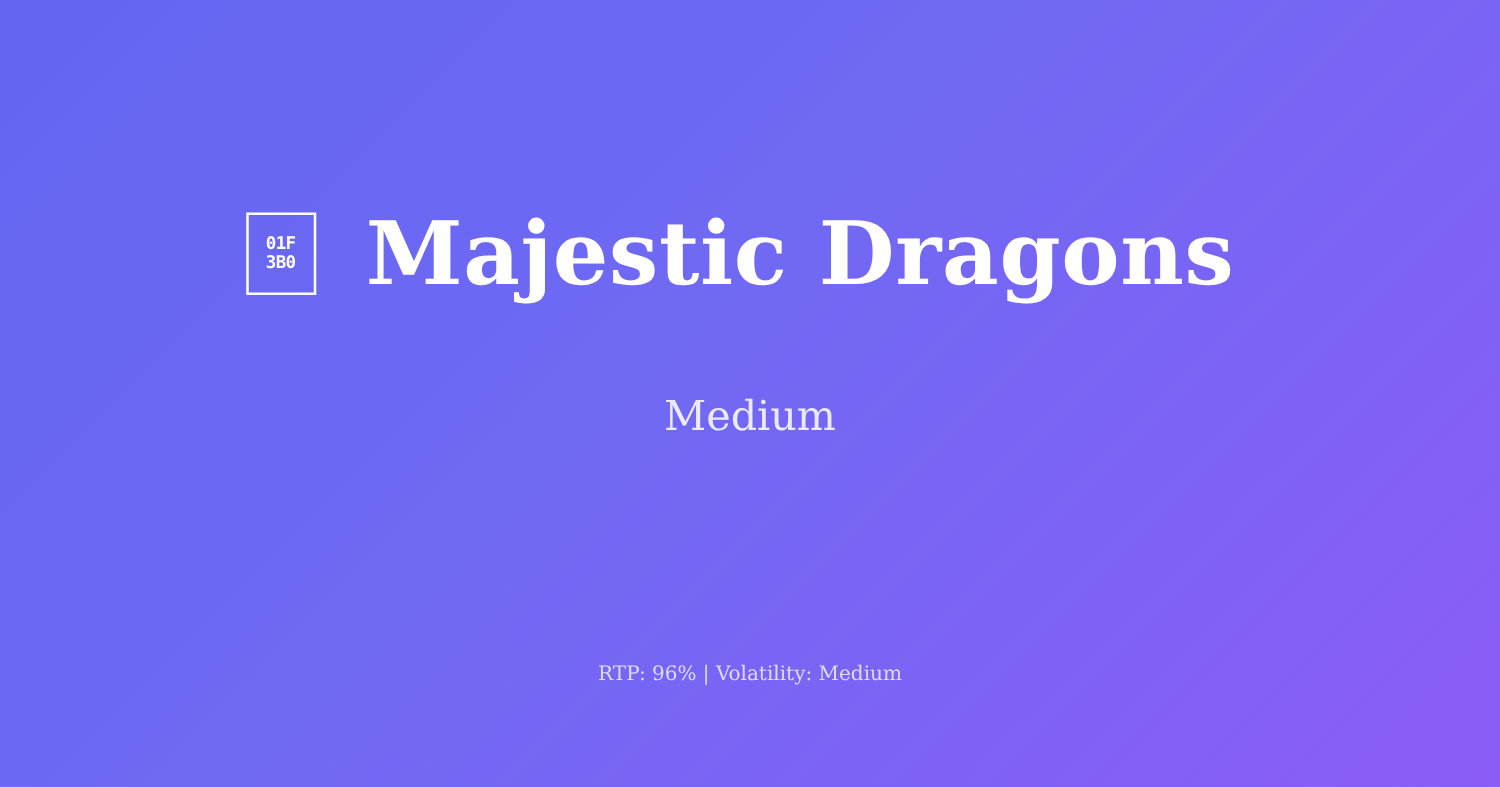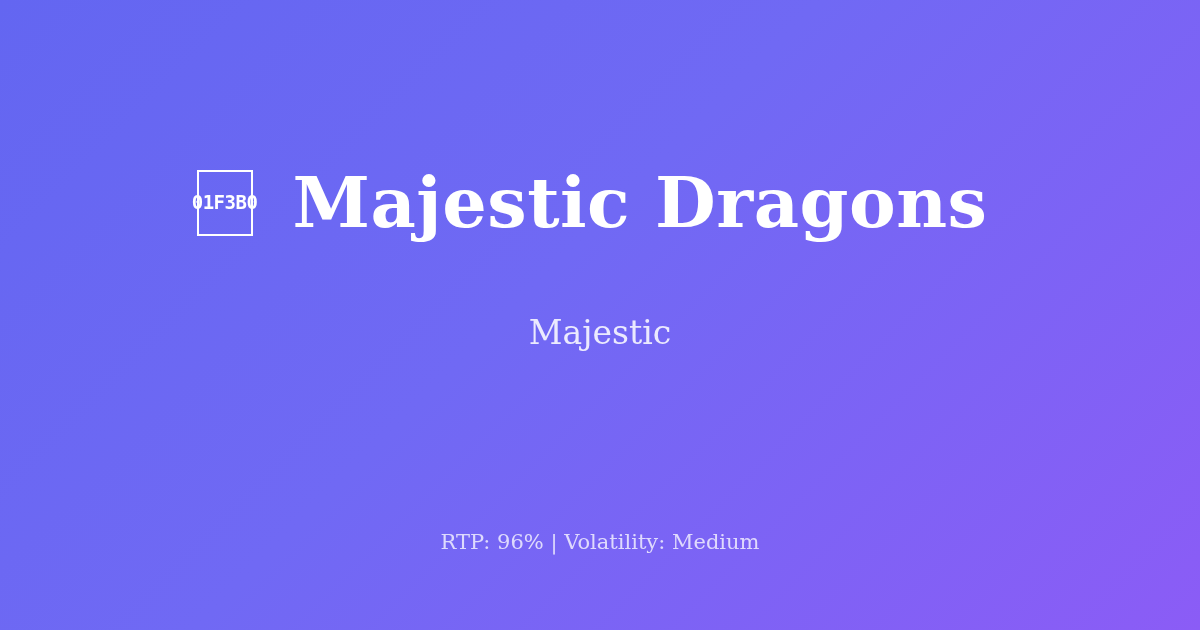--- a/index.html
+++ b/index.html
@@ -44,31 +44,31 @@
     display: flex;
     align-items: center;
     justify-content: center;
     gap: 24px;
     white-space: nowrap;
   }
 
   
   .tofu {
     display: inline-flex;
-    flex-direction: row;
+    flex-direction: column;
     align-items: center;
     justify-content: center;
     box-sizing: border-box;
     width: 56px;
     height: 66px;
     border: 2px solid #ffffff;
     outline: 2px solid transparent;
     padding: 3px 2px;
     font-family: "DejaVu Sans Mono", "Liberation Mono", monospace;
-    font-size: 19px;
+    font-size: 14px;
     font-weight: 700;
     line-height: 1.05;
     letter-spacing: -0.5px;
     color: #ffffff;
     flex: 0 0 auto;
   }
 
   .tofu-row {
     display: block;
   }
@@ -94,21 +94,21 @@
   }
 
   .card-meta {
     position: absolute;
     left: 0;
     right: 0;
     top: 528px;
     text-align: center;
     font-family: "DejaVu Serif", "Liberation Serif", serif;
     font-weight: 400;
-    font-size: 21px;
+    font-size: 16px;
     line-height: 1.4;
     color: rgba(255, 255, 255, 0.76);
   }
 </style>
 </head>
 <body>
 
 <div class="og-card">
 
   <div class="hero-block">
@@ -117,19 +117,19 @@
 
       <span class="tofu">
         <span class="tofu-row">01F</span>
         <span class="tofu-row">3B0</span>
       </span>
 
       <h1 class="card-title">Majestic Dragons</h1>
 
     </div>
 
-    <p class="card-subtitle">Majestic</p>
+    <p class="card-subtitle">Medium</p>
 
   </div>
 
   <div class="card-meta">RTP: 96% | Volatility: Medium</div>
 
 </div>
 
 </body></html>

